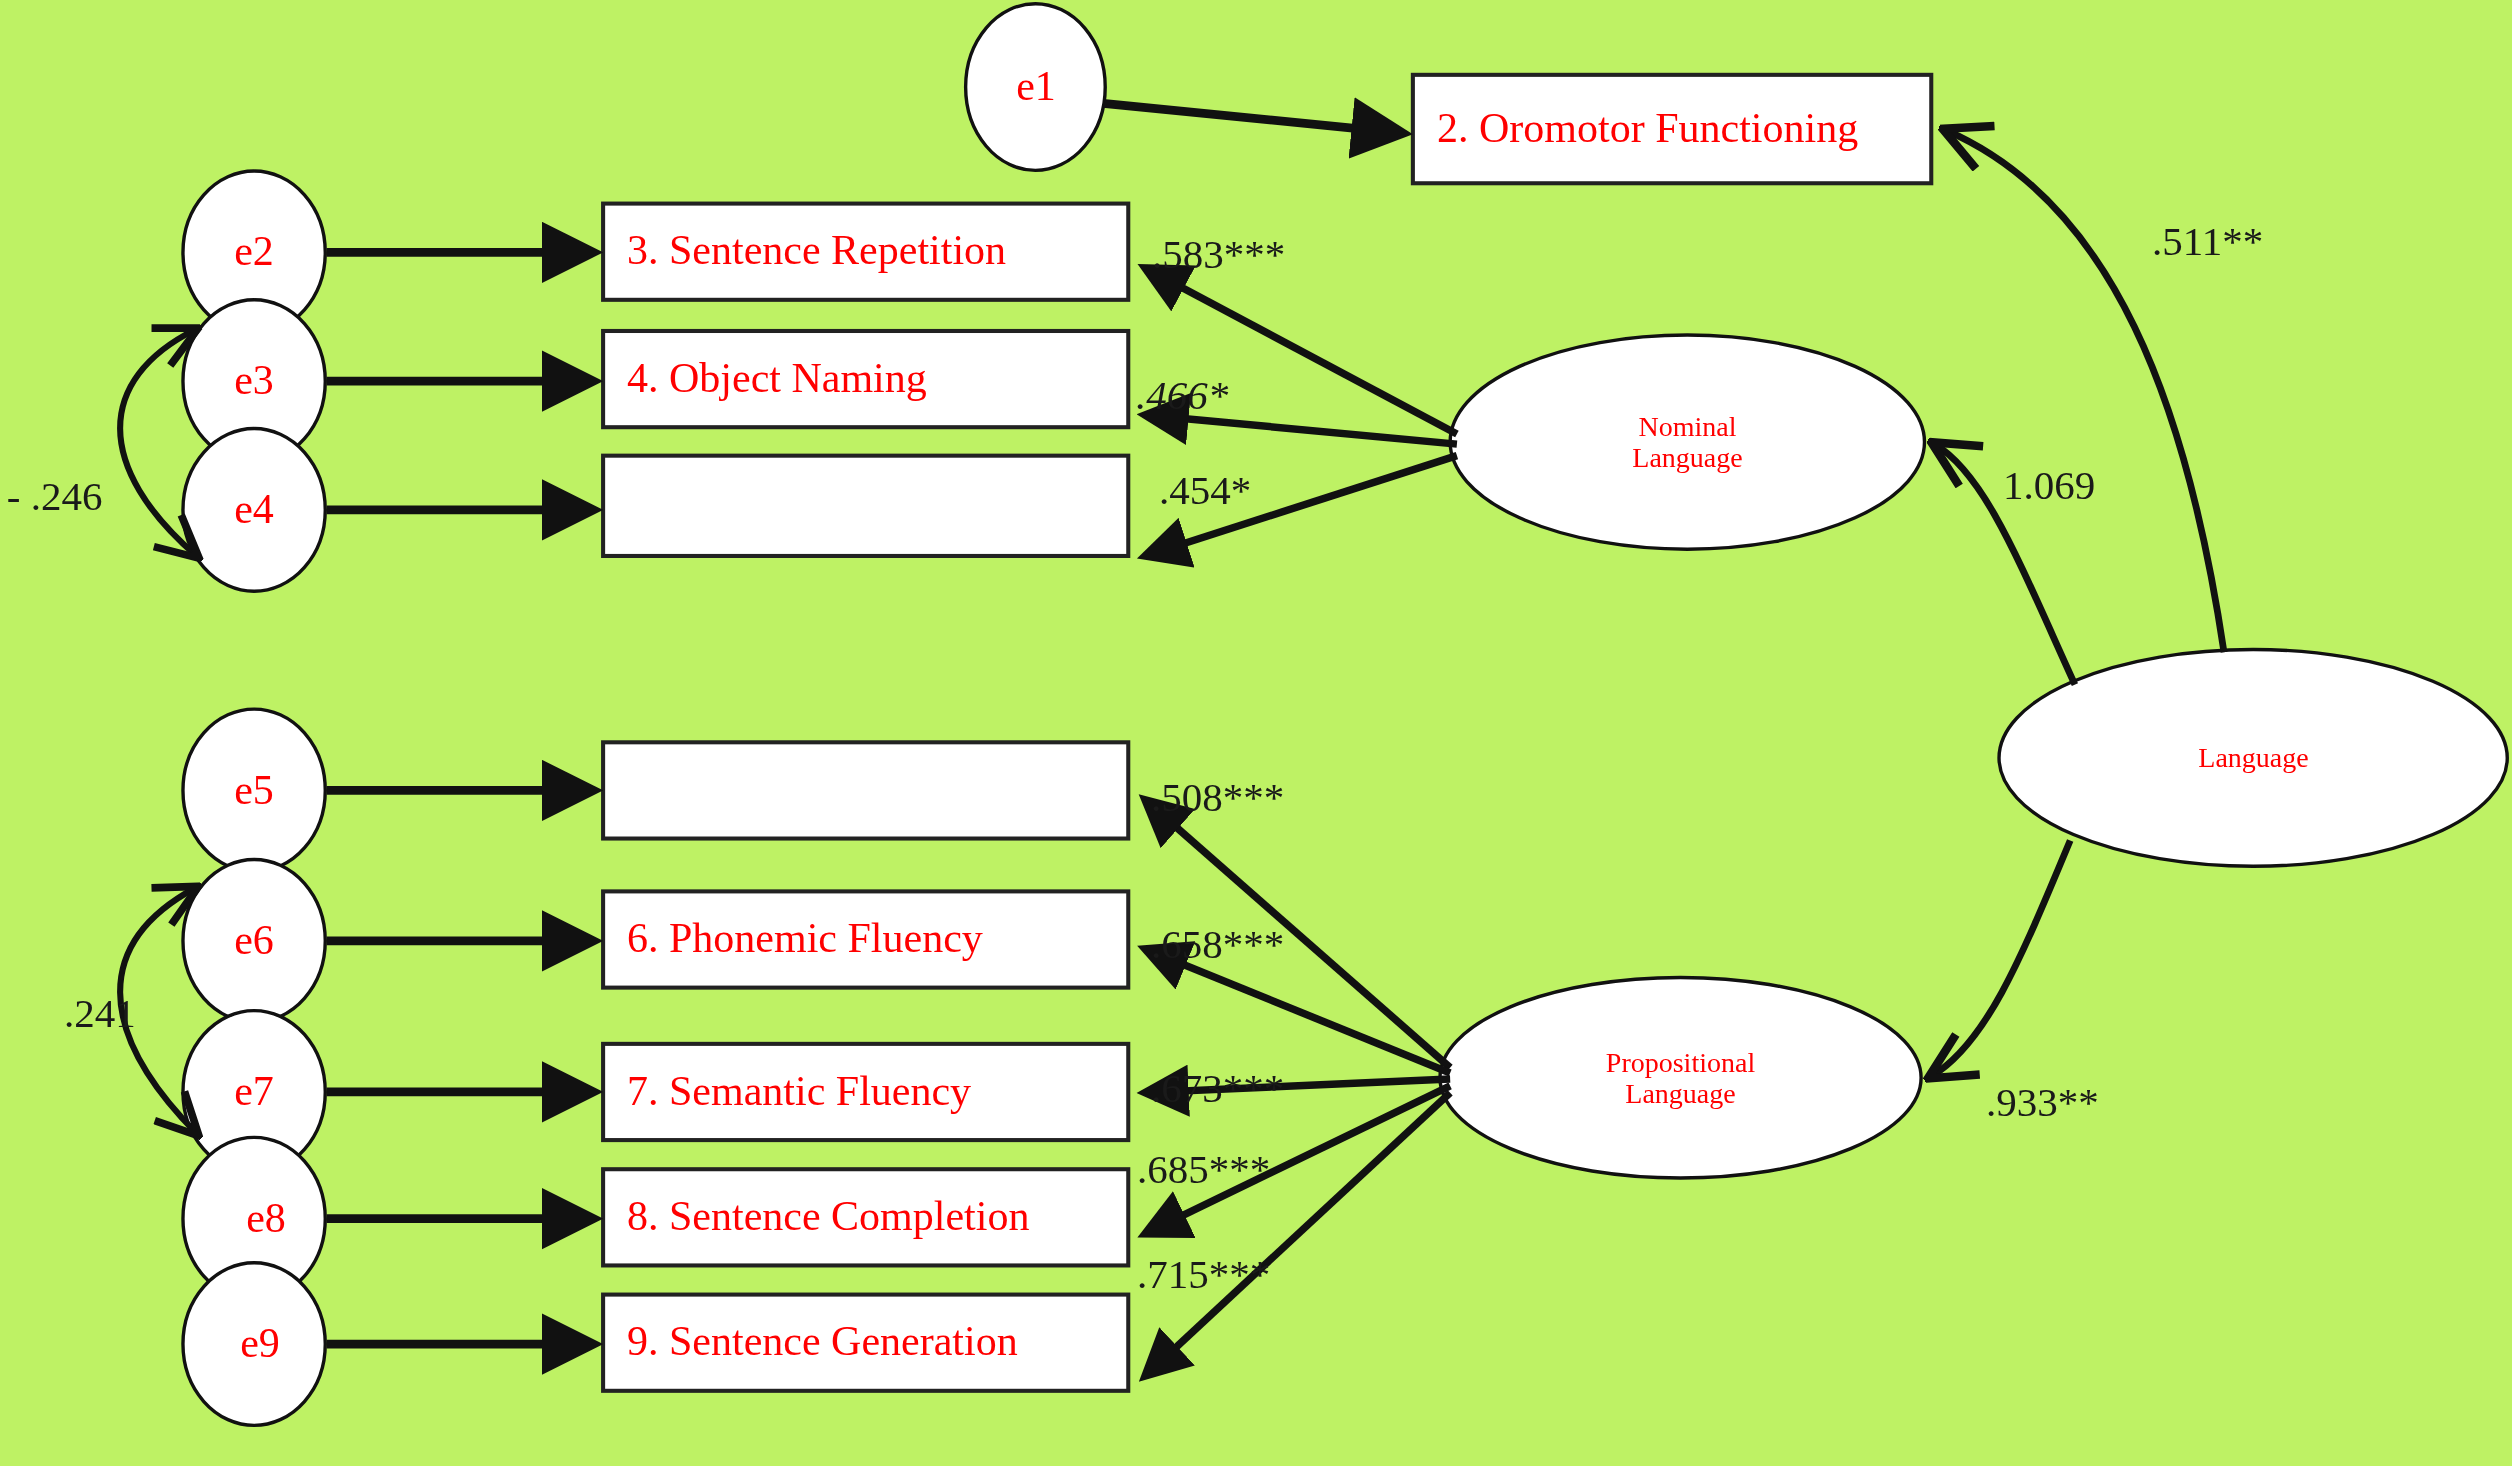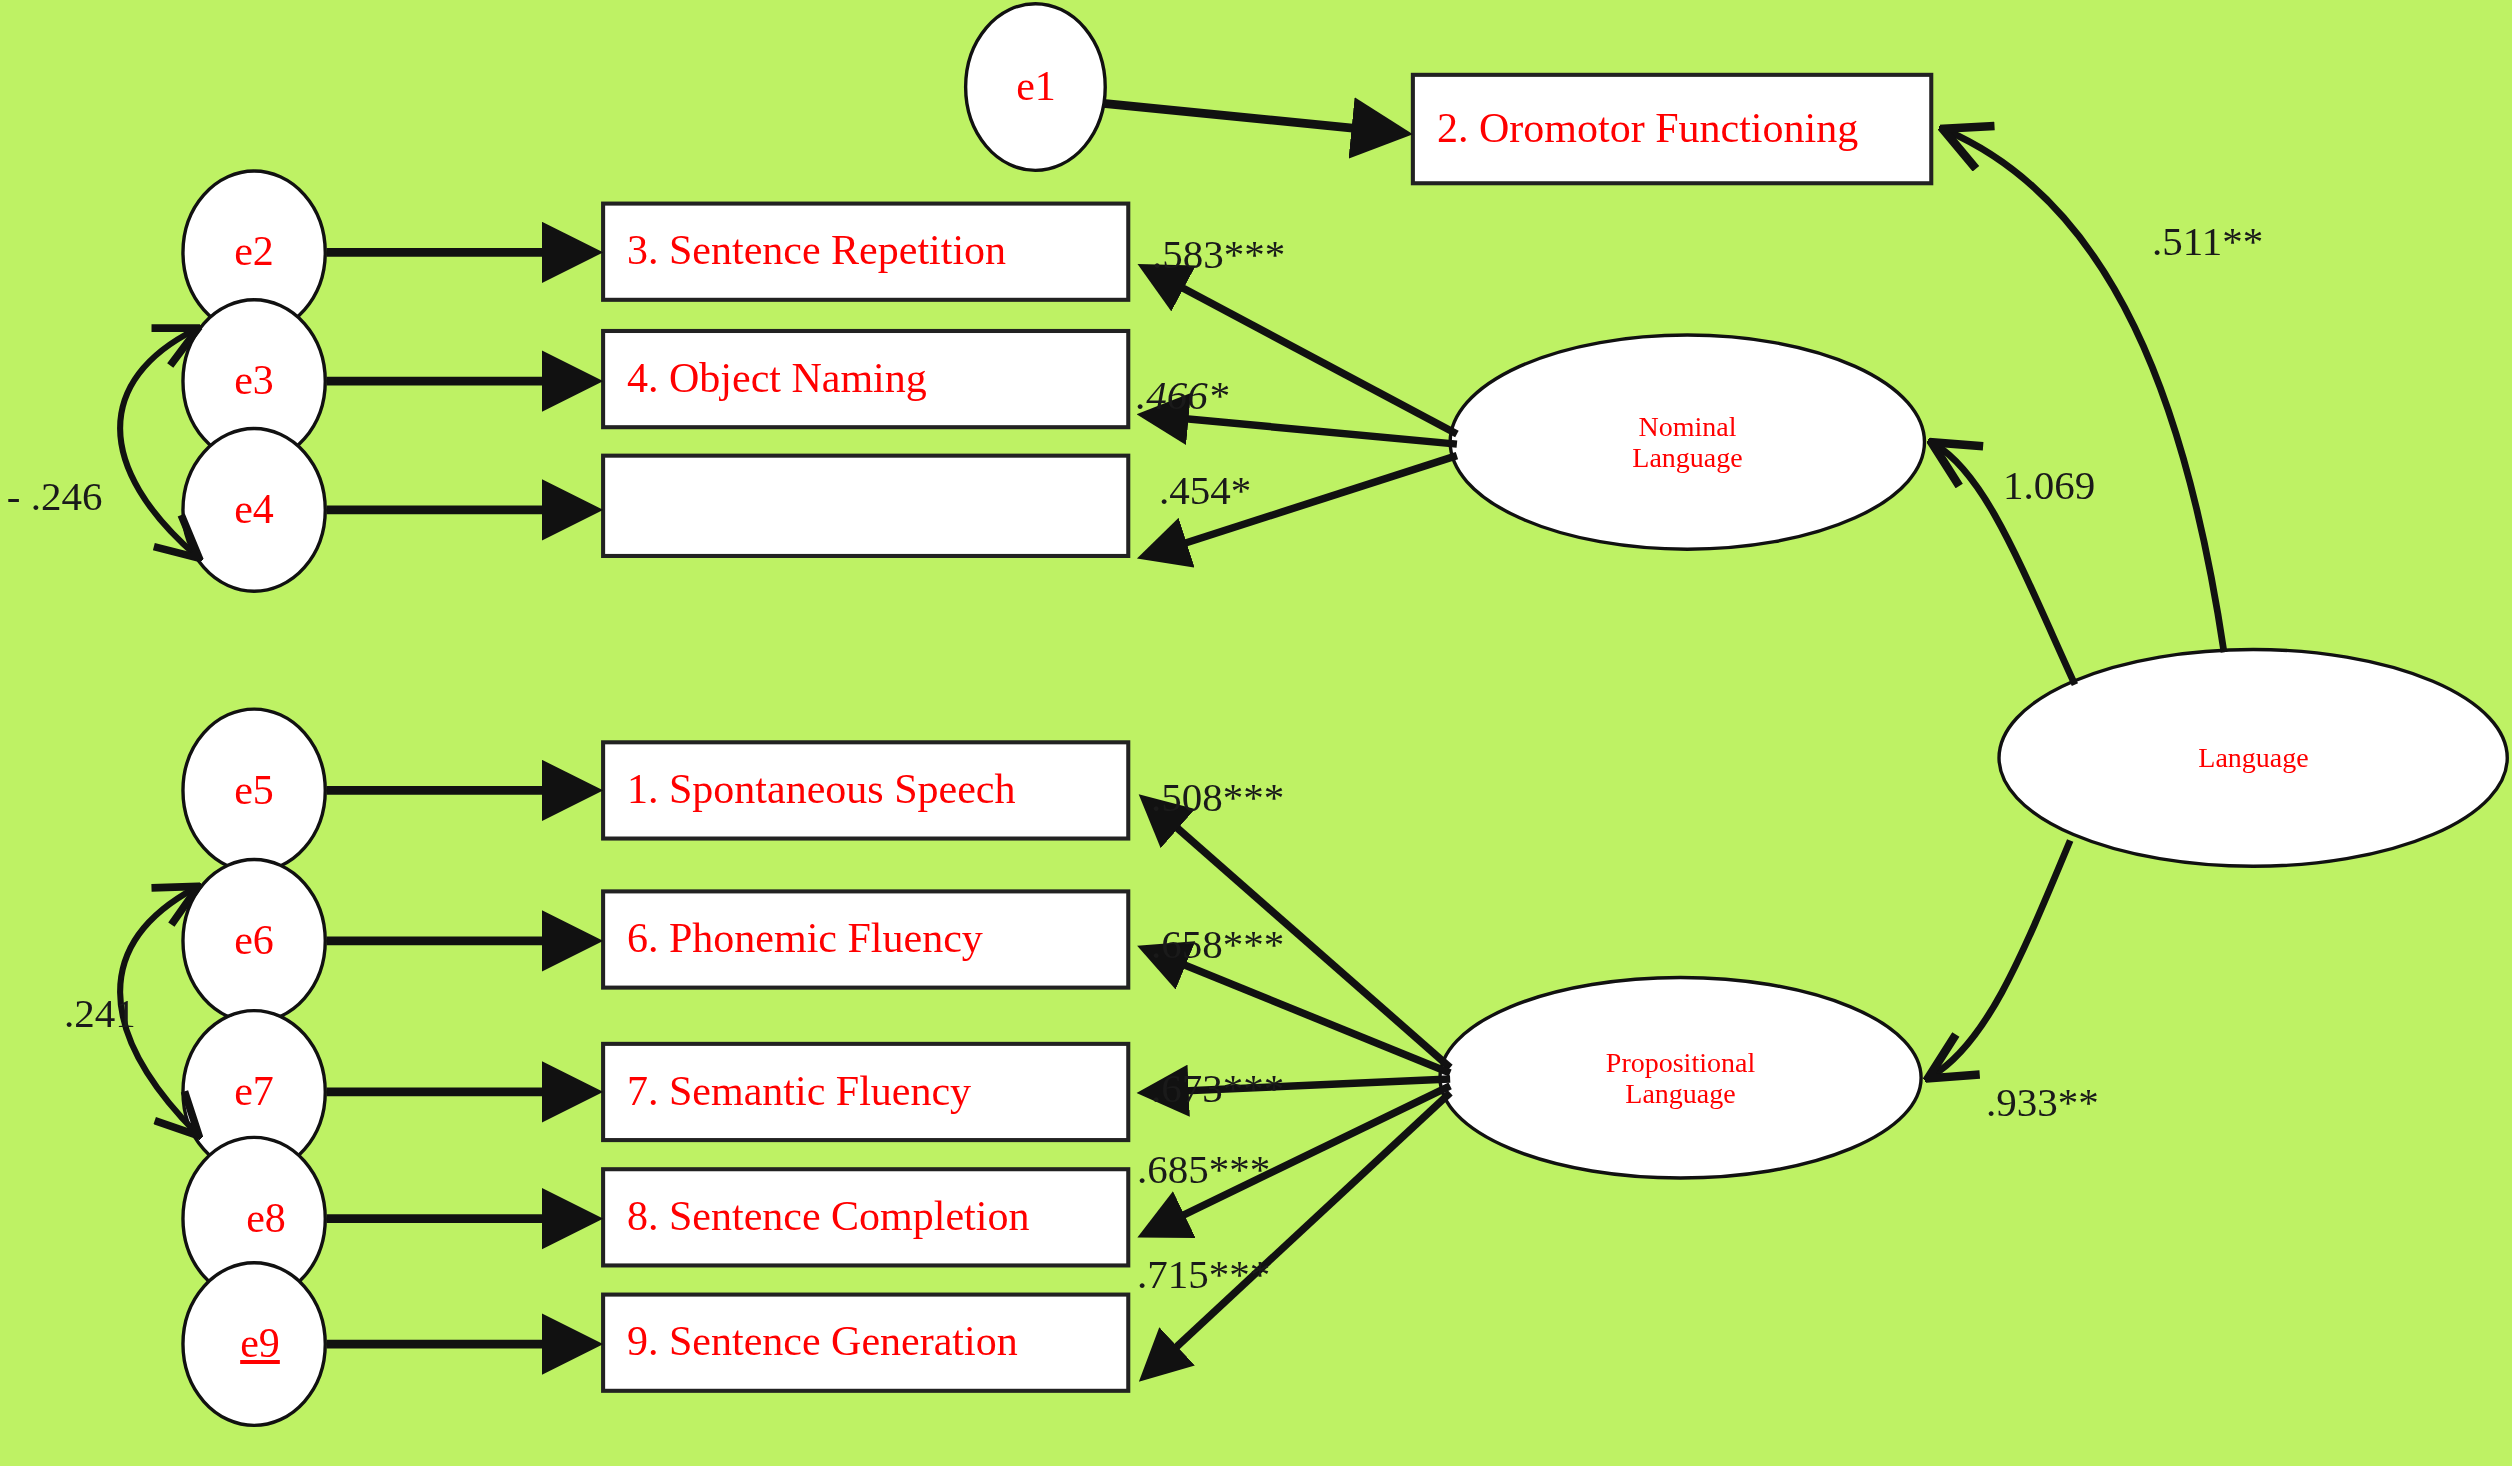--- a/index.html
+++ b/index.html
@@ -107,35 +107,34 @@
 
     <g stroke="#111111" stroke-width="9" fill="none" marker-start="url(#arrowOpen)" marker-end="url(#arrowOpen)">
       <path d="M 288 486 C 140 560 140 690 290 820"></path>
       <path d="M 288 1310 C 140 1390 140 1520 290 1672"></path>
     </g>
   </svg>
 
   <div class="node-label box-label" style="left:1437px;top:75px;width:501px;height:108px;">2. Oromotor Functioning</div>
   <div class="node-label box-label" style="left:627px;top:203px;width:501px;height:96px;">3. Sentence Repetition</div>
   <div class="node-label box-label" style="left:627px;top:331px;width:501px;height:96px;">4. Object Naming</div>
-  <div class="node-label box-label" style="left:627px;top:742px;width:501px;height:96px;">1. Spontaneous Speech</div>
   <div class="node-label box-label" style="left:627px;top:891px;width:501px;height:96px;">6. Phonemic Fluency</div>
   <div class="node-label box-label" style="left:627px;top:1044px;width:501px;height:96px;">7. Semantic Fluency</div>
   <div class="node-label box-label" style="left:627px;top:1169px;width:501px;height:96px;">8. Sentence Completion</div>
   <div class="node-label box-label" style="left:627px;top:1294px;width:501px;height:96px;">9. Sentence Generation</div>
 
   <div class="node-label err-label" style="left:968px;top:46px;width:136px;height:81px;">e1</div>
   <div class="node-label err-label" style="left:186px;top:211px;width:136px;height:81px;">e2</div>
   <div class="node-label err-label" style="left:186px;top:340px;width:136px;height:81px;">e3</div>
   <div class="node-label err-label" style="left:186px;top:469px;width:136px;height:81px;">e4</div>
   <div class="node-label err-label" style="left:186px;top:750px;width:136px;height:81px;">e5</div>
   <div class="node-label err-label" style="left:186px;top:900px;width:136px;height:81px;">e6</div>
   <div class="node-label err-label" style="left:186px;top:1051px;width:136px;height:81px;">e7</div>
   <div class="node-label err-label" style="left:186px;top:1178px;width:136px;height:81px;padding-left:12px;">e8</div>
-  <div class="node-label err-label" style="left:186px;top:1303px;width:148px;height:81px;text-decoration:underline;">e9</div>
+  <div class="node-label err-label" style="left:186px;top:1303px;width:148px;height:81px;">e9</div>
 
   <div class="node-label lat-label" style="left:1518px;top:374px;width:339px;height:136px;">Nominal
 Language</div>
   <div class="node-label lat-label" style="left:1501px;top:1010px;width:359px;height:136px;">Propositional
 Language</div>
   <div class="node-label lat-label" style="left:2091px;top:717px;width:325px;height:81px;">Language</div>
 
   <div class="path-label" style="left:1152px;top:230px;">.583***</div>
   <div class="path-label" style="left:1136px;top:371px;font-style:italic;">.466*</div>
   <div class="path-label" style="left:1159px;top:466px;">.454*</div>

